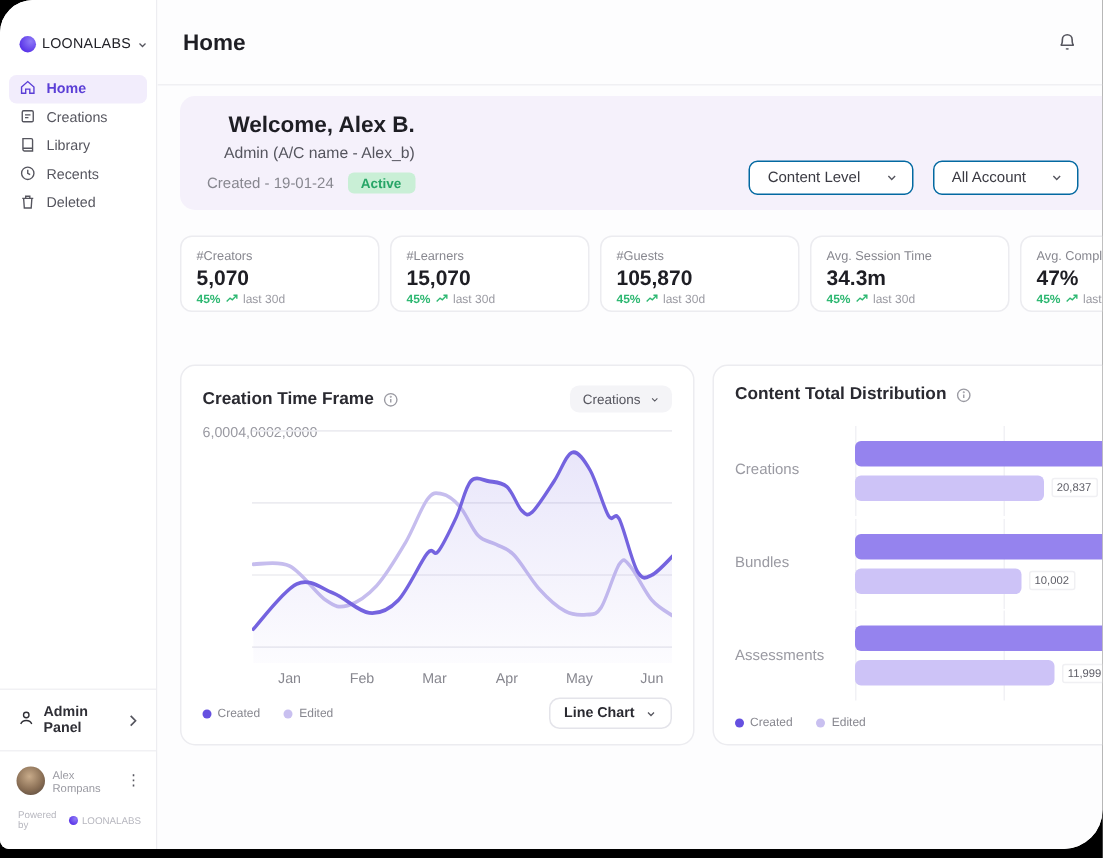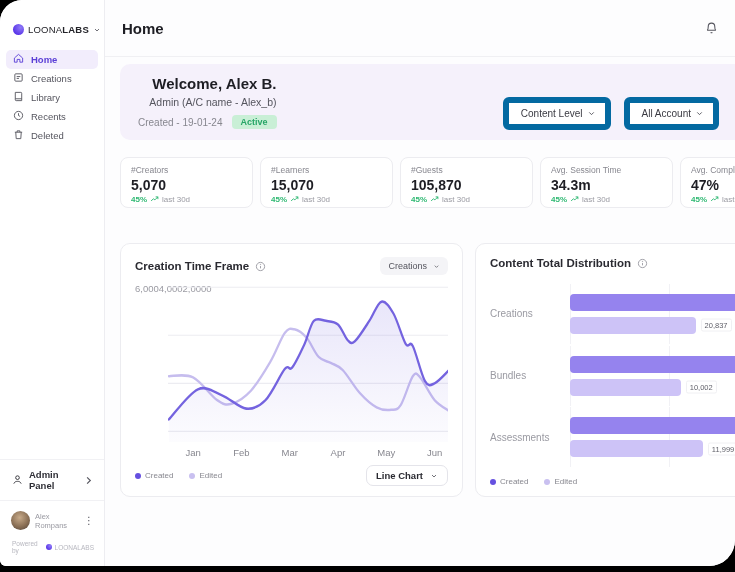--- a/index.html
+++ b/index.html
@@ -6,21 +6,21 @@
     font-family:"Liberation Sans","DejaVu Sans",sans-serif;-webkit-font-smoothing:antialiased;}
   *{box-sizing:border-box;}
   .window{position:absolute;top:0;left:0;width:735px;height:566px;background:#fff;
     border-radius:22px 0 26px 6px;overflow:hidden;display:flex;}
   
   .sidebar{width:105px;flex:none;background:#fff;border-right:1px solid #ededf1;display:flex;flex-direction:column;}
   .logo-row{display:flex;align-items:center;gap:4px;padding:24px 8px 13px 13px;}
   .logo-mark{width:11px;height:11px;border-radius:50%;flex:none;
     background:radial-gradient(circle at 68% 32%,#8f7bf7 0%,#5a35e8 72%);}
   .logo-text{font-size:9.5px;color:#232329;letter-spacing:.2px;white-space:nowrap;}
-  .logo-text b{font-weight:bold;}
+  .logo-text b{font-weight:normal;}
   .chev{color:#55555e;display:inline-flex;}
   .menu{display:flex;flex-direction:column;padding:2px 6px;gap:0;}
   .menu-item{display:flex;align-items:center;gap:7px;height:19px;padding:0 7px;border-radius:5px;
     font-size:9.5px;color:#55555e;cursor:default;}
   .menu-item svg{width:11px;height:11px;flex:none;}
   .menu-item.active{background:#f2edfc;color:#5b3fd6;font-weight:bold;}
   .sidebar-bottom{margin-top:auto;}
   .admin-row{display:flex;align-items:center;gap:6px;padding:9px 10px 9px 12px;border-top:1px solid #f1f1f4;
     font-size:9.5px;font-weight:bold;color:#2f2f36;}
   .admin-row svg{width:11px;height:11px;}
@@ -39,22 +39,22 @@
   .bell{margin-left:auto;color:#55555e;display:flex;}
   .content{flex:1;padding:7px 0 0 15px;overflow:hidden;}
   
   .welcome{background:#f5f1fb;border-radius:10px 0 0 10px;height:76px;display:flex;padding:11px 16px 0 18px;}
   .welcome-left{display:flex;flex-direction:column;text-align:right;}
   .welcome-title{font-size:15px;font-weight:bold;color:#1e1e24;}
   .welcome-sub{font-size:10.5px;color:#55555e;margin-top:4px;}
   .created-row{display:flex;align-items:center;gap:9px;margin-top:7px;font-size:10px;color:#87878f;}
   .badge-active{background:#c9efd6;color:#27a567;font-size:9px;font-weight:bold;padding:2px 9px;border-radius:4px;}
   .filters{margin-left:auto;display:flex;gap:13px;align-self:flex-end;margin-bottom:10px;}
-  .filter-btn{background:#fff;border:6px solid #0369a1;border-radius:6px;padding:5px 9px 5px 12px;
-    font-size:10px;color:#3a3a42;display:flex;align-items:center;gap:4px;white-space:nowrap;flex:none;justify-content:space-between;}
+  .filter-btn{background:#fff;border:1px solid #0369a1;border-radius:6px;padding:5px 9px 5px 12px;
+    font-size:10px;color:#3a3a42;display:flex;align-items:center;gap:16px;white-space:nowrap;flex:none;justify-content:space-between;}
   
   .stats-row{display:flex;gap:7px;margin-top:17px;}
   .stat-card{flex:0 0 133px;height:51px;background:#fff;border:1px solid #ececf0;border-radius:8px;padding:7px 10px 0;}
   .stat-label{font-size:8.5px;color:#87878f;}
   .stat-value{font-size:14px;font-weight:bold;color:#1e1e24;margin-top:2px;}
   .stat-delta{display:flex;align-items:center;gap:3px;font-size:8px;margin-top:2px;}
   .stat-delta .pct{color:#2eb872;font-weight:bold;}
   .stat-delta .period{color:#9a9aa2;}
   .trend{color:#2eb872;display:inline-flex;}
   

